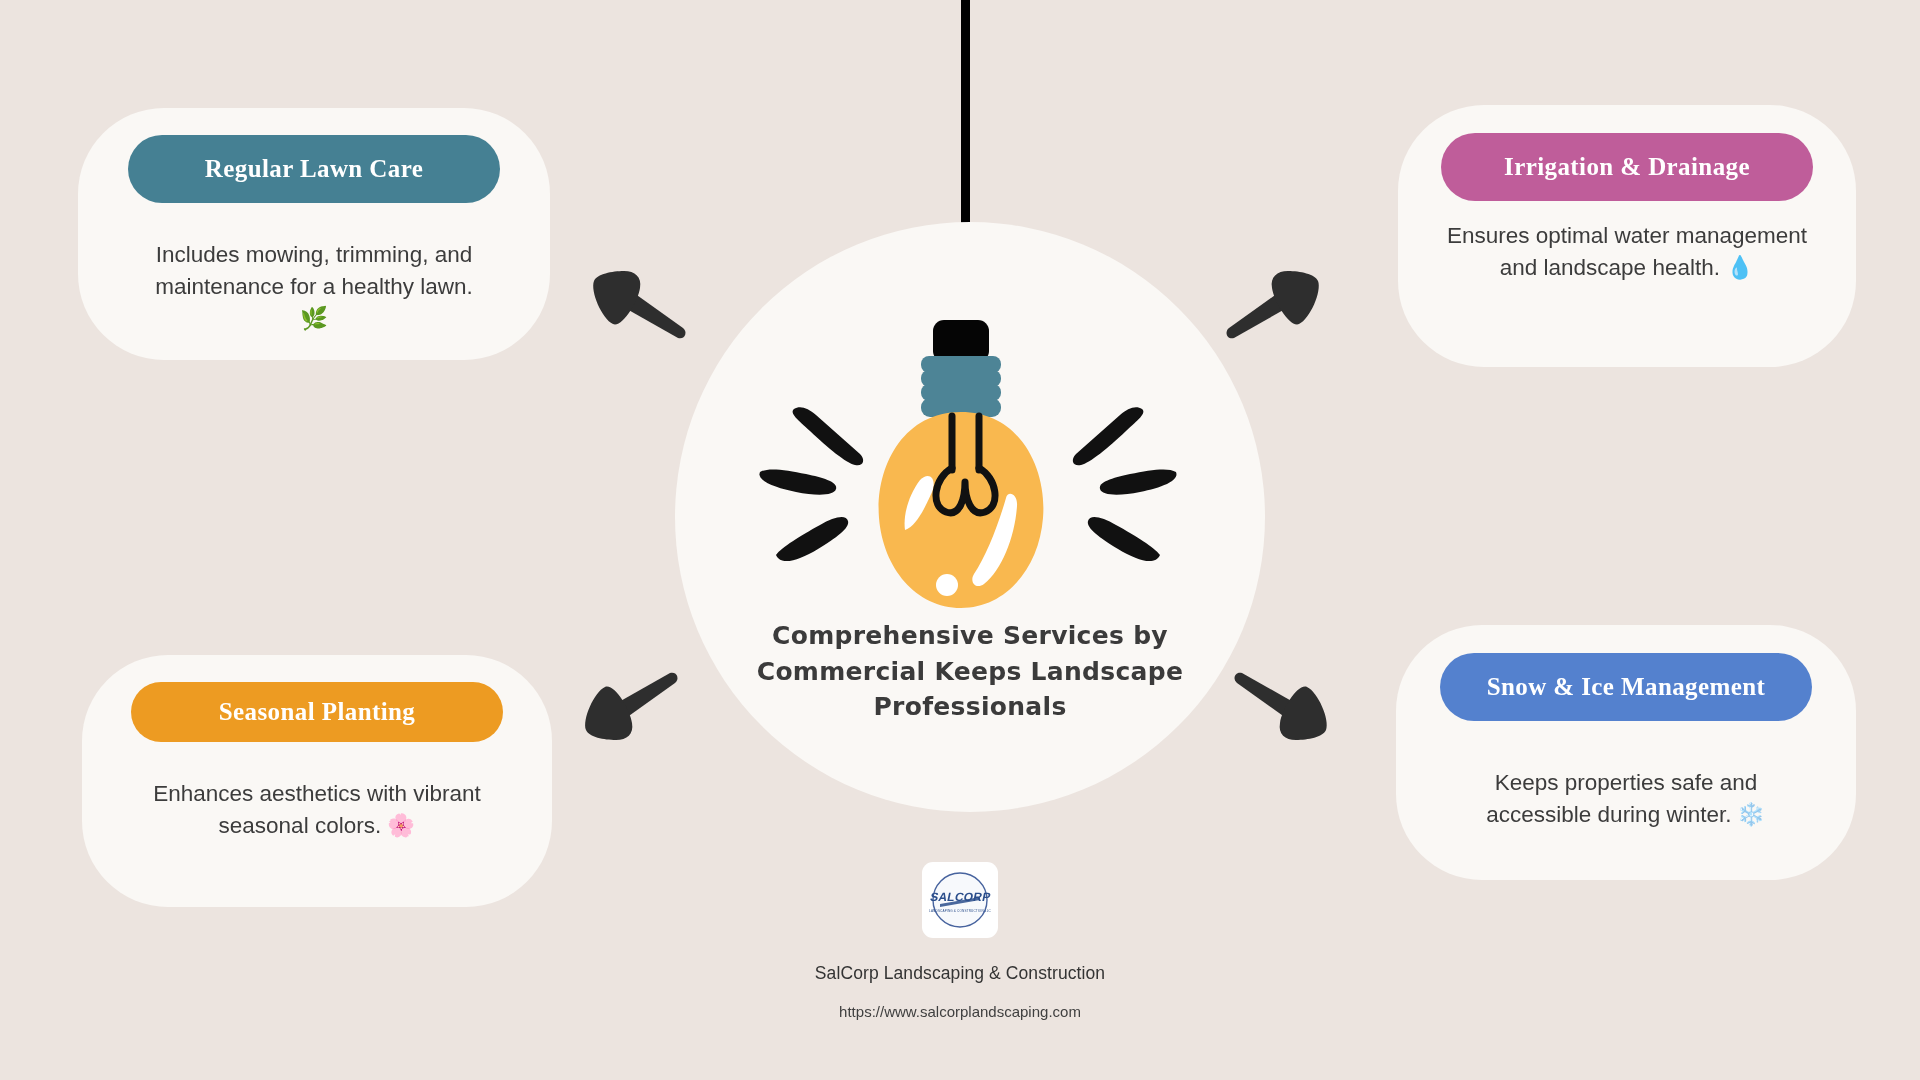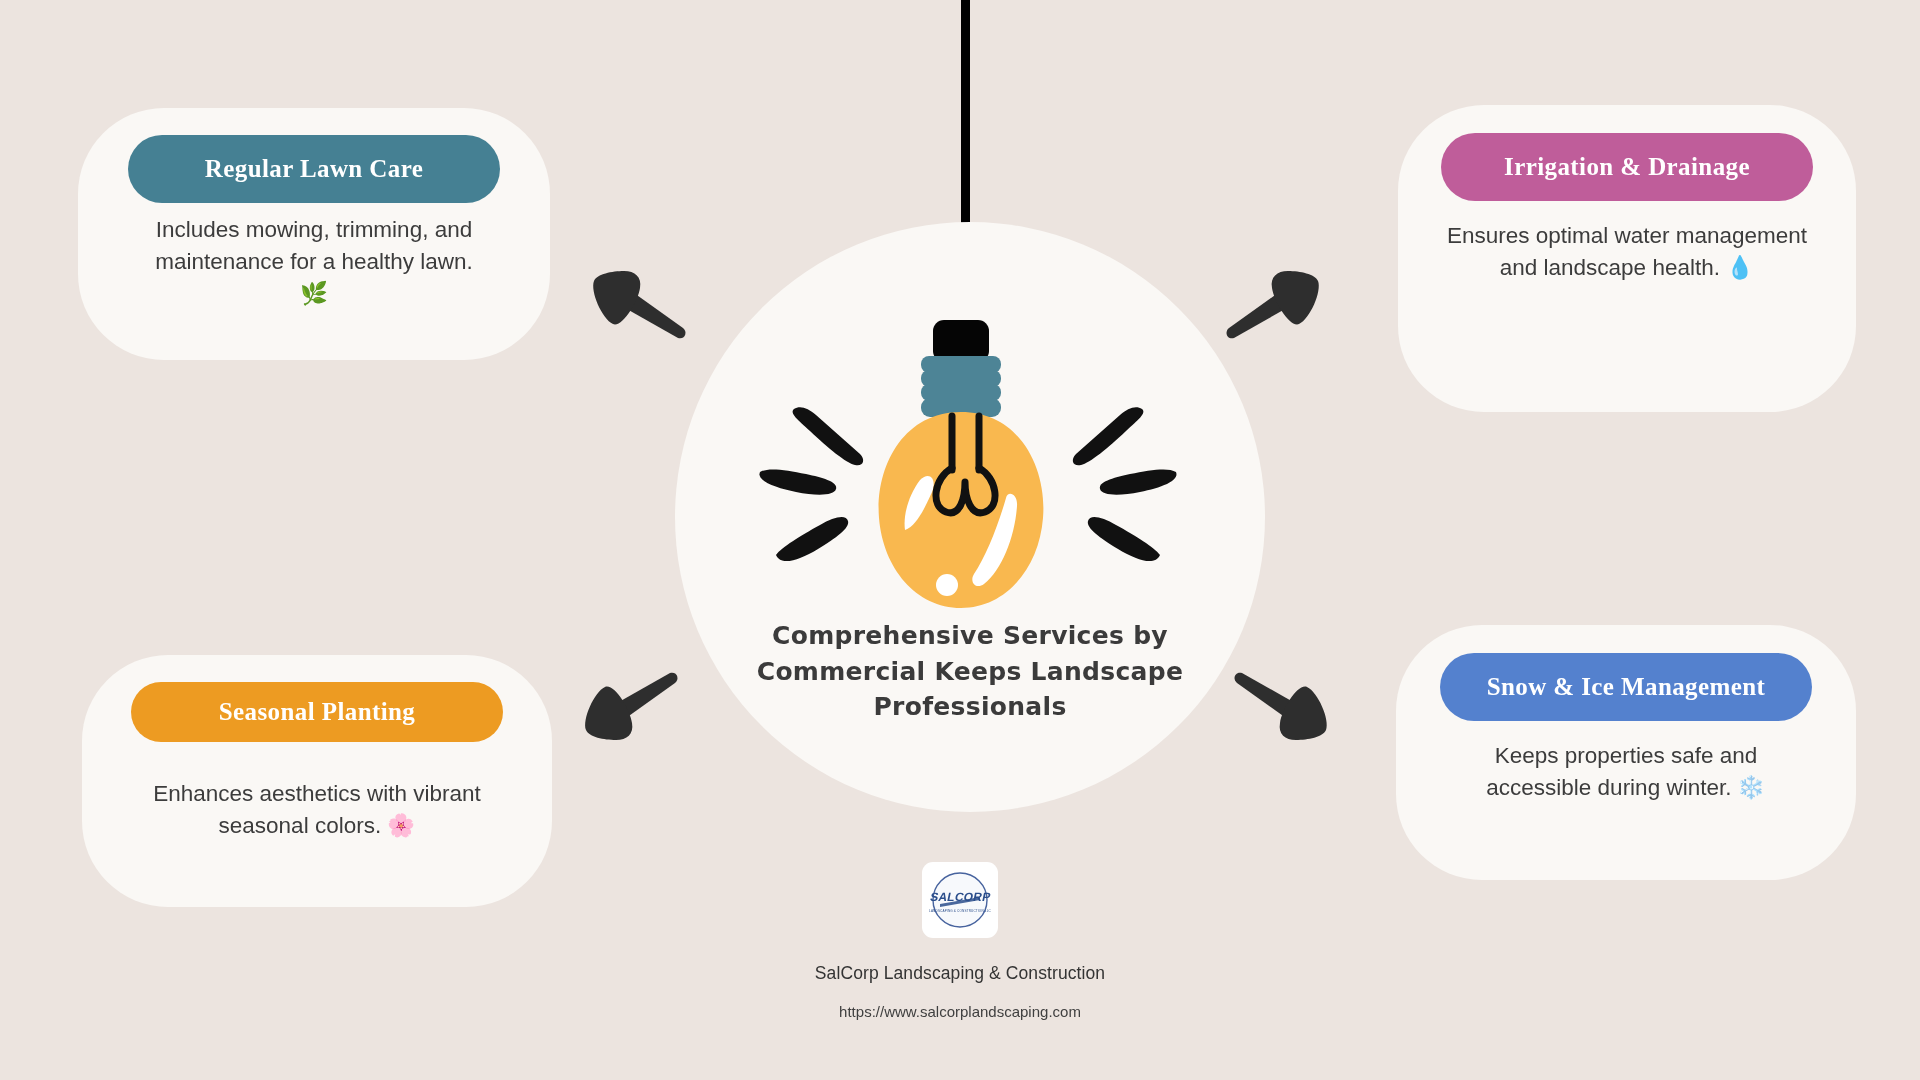--- a/index.html
+++ b/index.html
@@ -96,39 +96,39 @@
     font-size: 22.5px;
     line-height: 1.42;
     font-family: "Liberation Sans", sans-serif;
   }
 
   
   #card-lawn {
     left: 78px; top: 108px; width: 472px; height: 252px;
   }
   #card-lawn .card-pill { margin-top: 27px; width: 372px; height: 68px; background: #458093; }
-  #card-lawn .card-desc { margin-top: 11px; width: 340px; }
+  #card-lawn .card-desc { margin-top: 36px; width: 340px; }
 
   
   #card-irrigation {
-    left: 1398px; top: 105px; width: 458px; height: 307px;
+    left: 1398px; top: 105px; width: 458px; height: 262px;
   }
   #card-irrigation .card-pill { margin-top: 28px; width: 372px; height: 68px; background: #bf5d9a; }
   #card-irrigation .card-desc { margin-top: 19px; width: 370px; }
 
   
   #card-planting {
     left: 82px; top: 655px; width: 470px; height: 252px;
   }
   #card-planting .card-pill { margin-top: 27px; width: 372px; height: 60px; background: #ed9b22; }
   #card-planting .card-desc { margin-top: 36px; width: 340px; }
 
   
   #card-snow {
-    left: 1396px; top: 625px; width: 460px; height: 255px;
+    left: 1396px; top: 625px; width: 460px; height: 255px; gap: 27px;
   }
   #card-snow .card-pill { margin-top: 28px; width: 372px; height: 68px; background: #5481ce; }
   #card-snow .card-desc { margin-top: 19px; width: 340px; }
 
   
   .arrow { position: absolute; }
 
   #arrow-tl { left: 580px;  top: 258px; }
   #arrow-tr { left: 1222px; top: 258px; }
   #arrow-bl { left: 572px;  top: 668px; }

